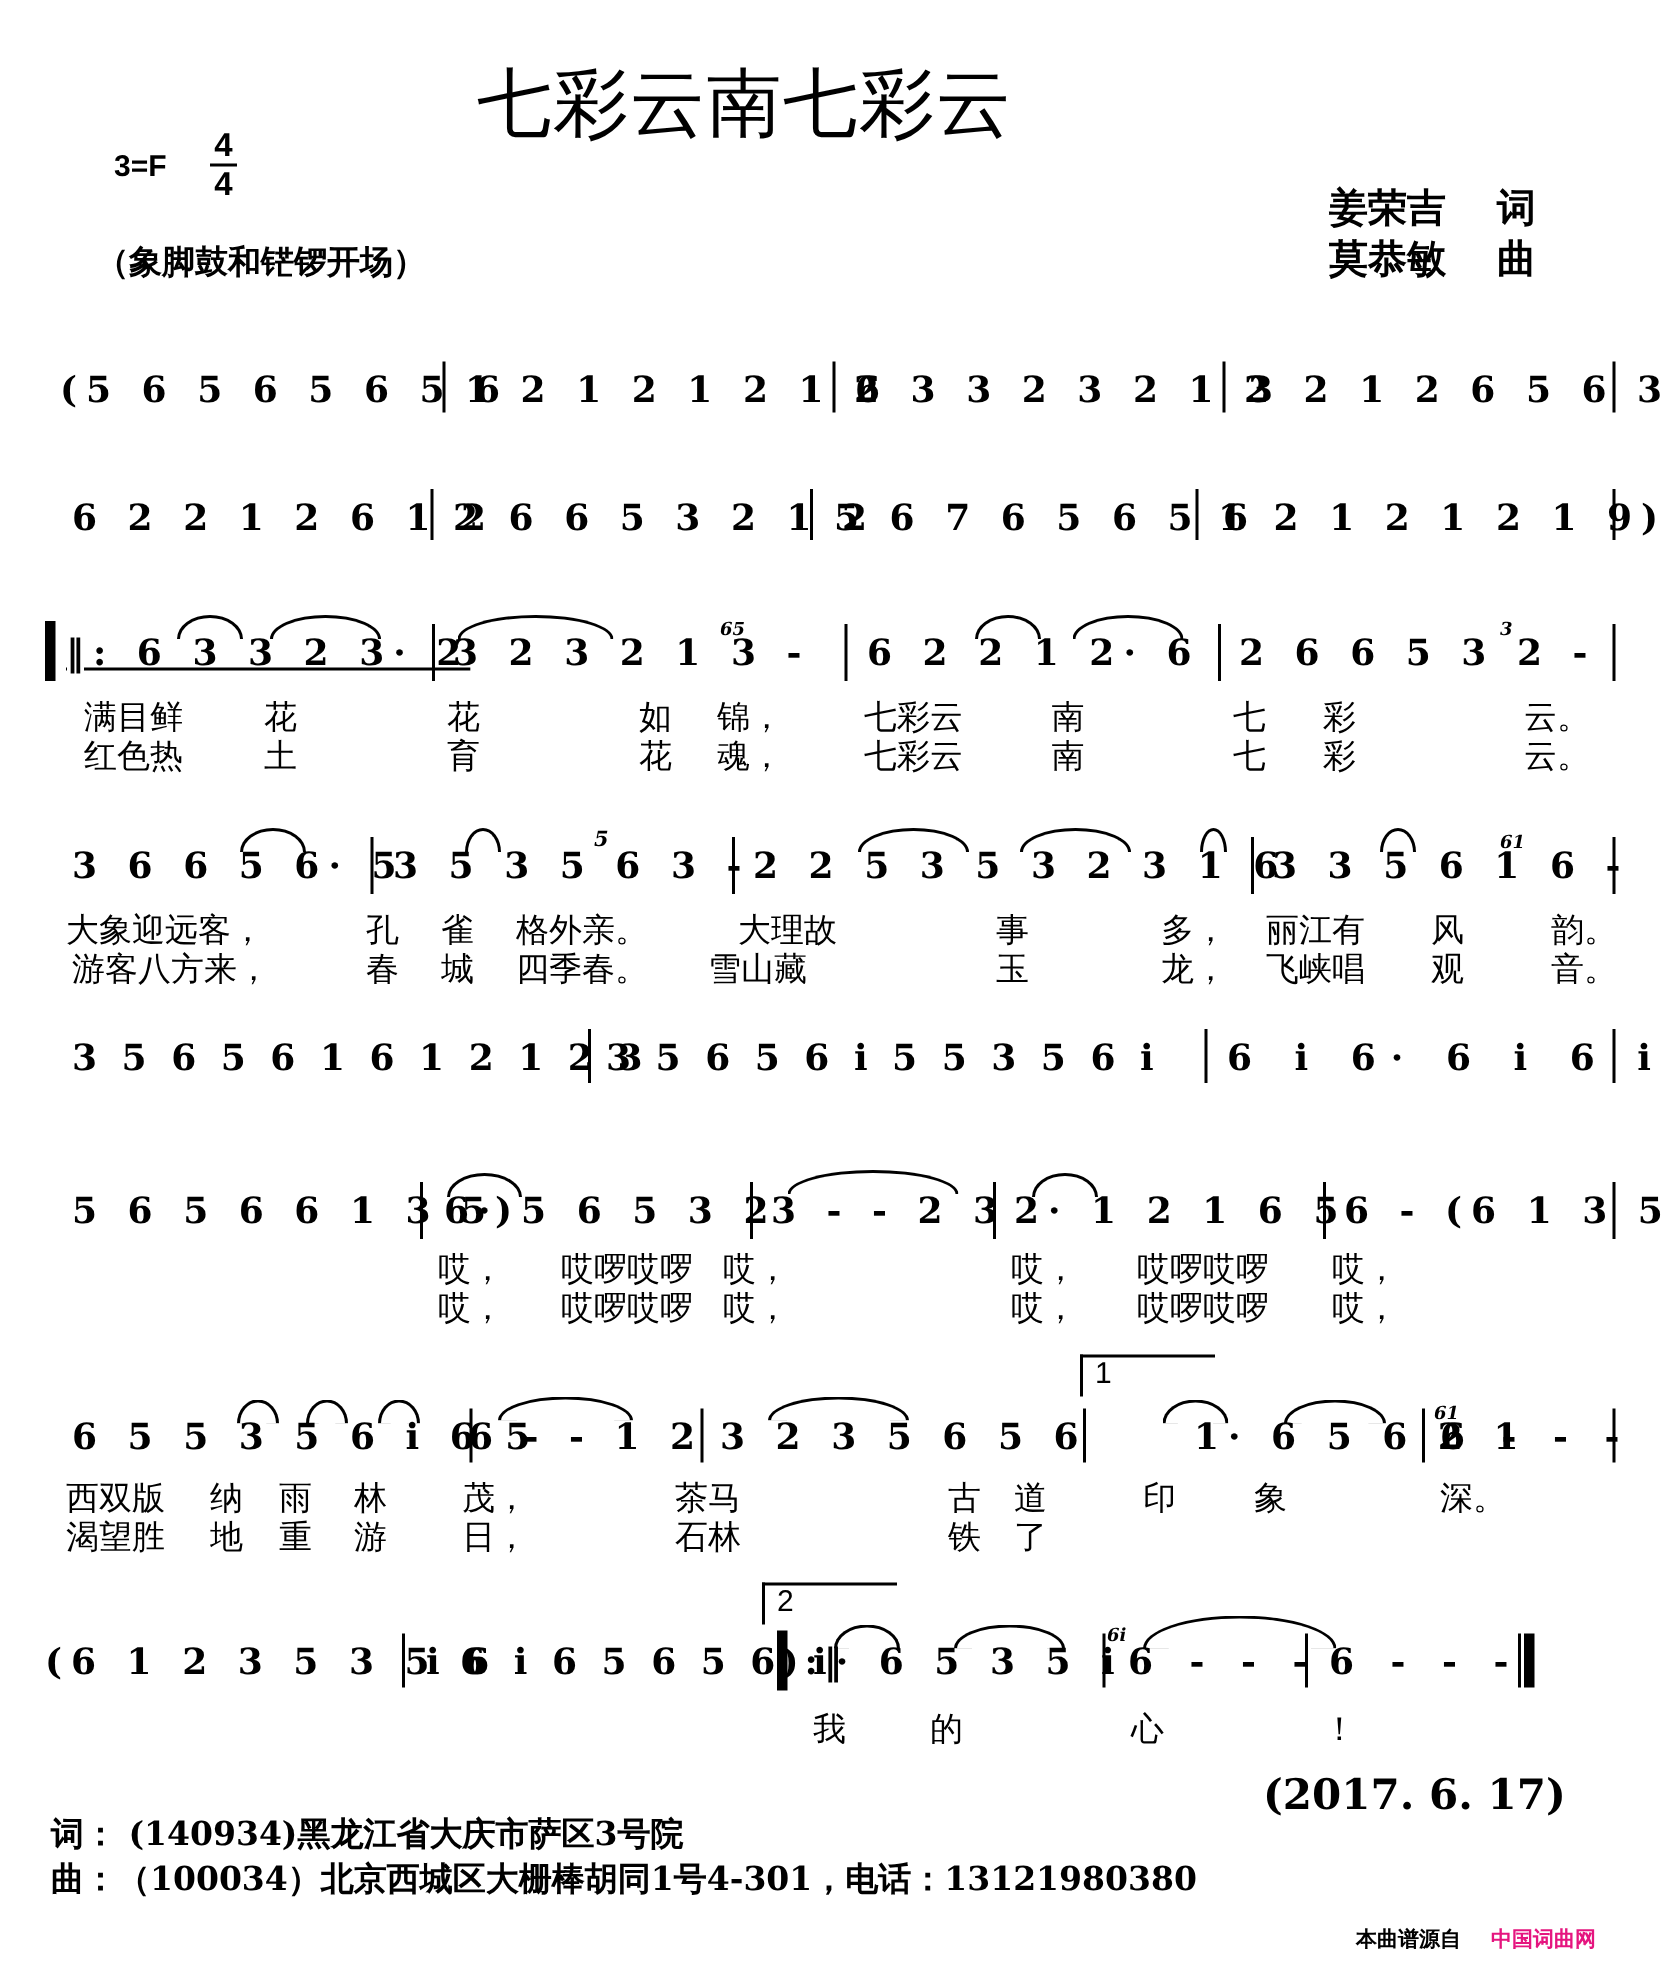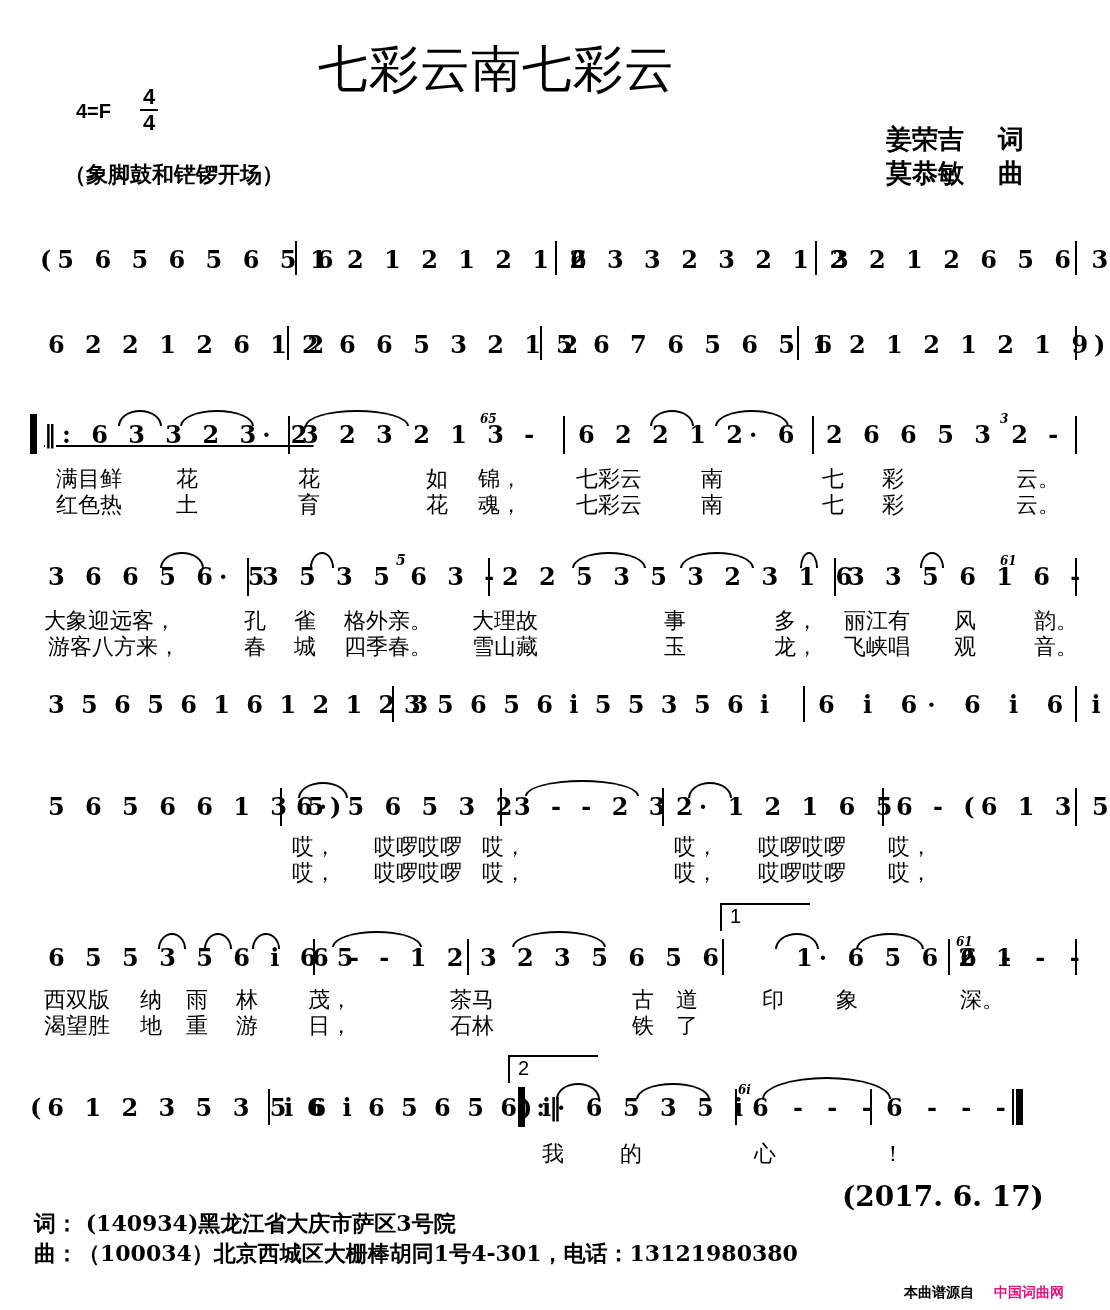--- a/index.html
+++ b/index.html
@@ -25,21 +25,21 @@
 
   .footer { font-size:22px; line-height:30px; }
   .date { left:842px; top:1180px; font-size:28px; }
   .source { left:904px; top:1284px; font-family:"DejaVu Sans", sans-serif; font-weight:bold; font-size:14px; }
   .source .brand { margin-left:20px; }
 </style>
 </head>
 <body>
 
 <div class="abs title">七彩云南七彩云</div>
-<div class="abs key">4=F</div>
+<div class="abs key">3=F</div>
 <div class="abs ts">
   <div>4</div>
   <div class="line"></div>
   <div>4</div>
 </div>
 <div class="abs intro">（象脚鼓和铓锣开场）</div>
 <div class="abs credits">
   <div><span>姜荣吉</span><span class="role">词</span></div>
   <div><span>莫恭敏</span><span class="role">曲</span></div>
 </div>
@@ -124,21 +124,21 @@
   <div class="bar" style="left:834px;top:-4px;height:38px;"></div>
   <div class="notes" style="left:848px;">3 3 5 6 1 6 -</div>
   <div class="slur" style="left:920px;top:-10px;width:20px;"></div>
   <div class="small" style="left:1000px;top:-8px;">61</div>
   <div class="bar" style="left:1075px;top:-4px;height:38px;"></div>
   <div class="lyric" style="left:44px;top:46px;">
     <span style="position:absolute;left:0">大象迎远客，</span>
     <span style="position:absolute;left:200px">孔</span>
     <span style="position:absolute;left:250px">雀</span>
     <span style="position:absolute;left:300px">格外亲。</span>
-    <span style="position:absolute;left:428px">大理故</span>
+    <span style="position:absolute;left:448px">大理故</span>
     <span style="position:absolute;left:620px">事</span>
     <span style="position:absolute;left:730px">多，</span>
     <span style="position:absolute;left:800px">丽江有</span>
     <span style="position:absolute;left:910px">风</span>
     <span style="position:absolute;left:990px">韵。</span>
   </div>
   <div class="lyric" style="left:44px;top:72px;">
     <span style="position:absolute;left:4px">游客八方来，</span>
     <span style="position:absolute;left:200px">春</span>
     <span style="position:absolute;left:250px">城</span>

